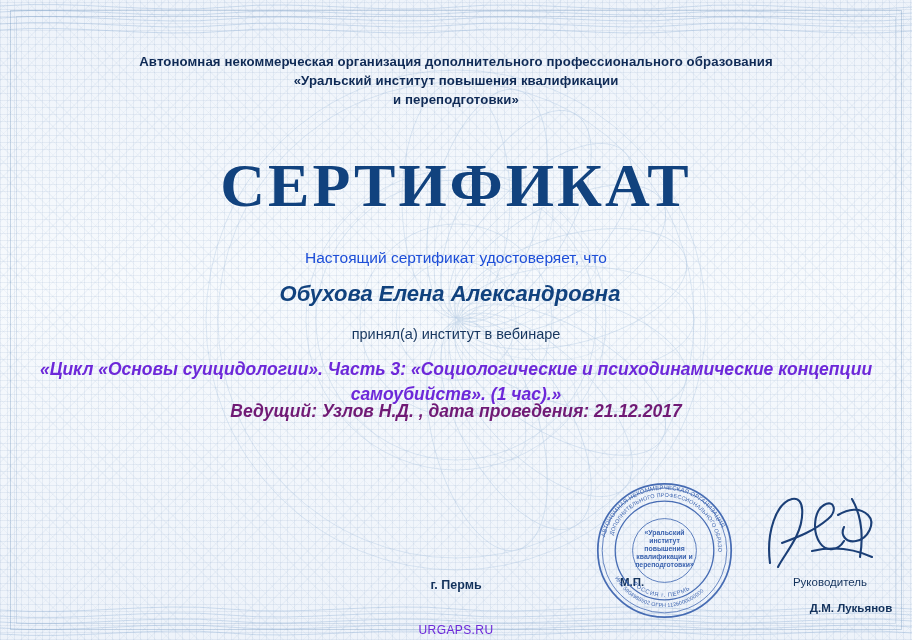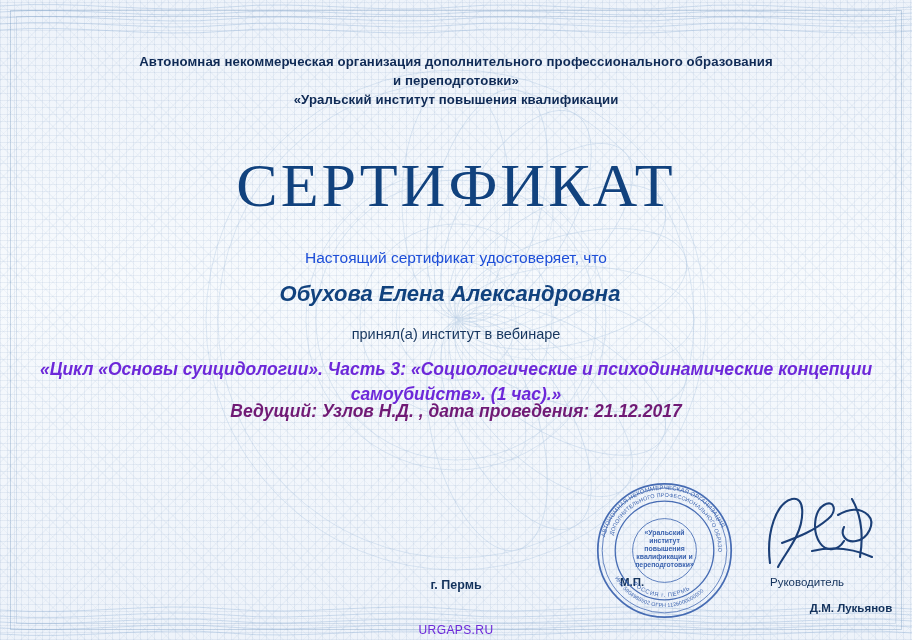--- a/index.html
+++ b/index.html
@@ -83,21 +83,21 @@
     line-height: 1.45;
     letter-spacing: 0.1px;
   }
   .org div { white-space: nowrap; }
   .title {
     position: absolute;
     top: 150px;
     left: 0;
     right: 0;
     color: #11427e;
-    font-weight: normal;
+    font-weight: bold;
     font-size: 62px;
     letter-spacing: 3px;
     font-family: "Liberation Serif", serif;
     text-shadow: 0 1px 0 rgba(255,255,255,0.8);
   }
   .attest {
     position: absolute;
     top: 249px;
     left: 0;
     right: 0;
@@ -170,21 +170,21 @@
     font-weight: bold;
     font-size: 11.5px;
   }
   .sign-role {
     position: absolute;
     top: 576px;
     left: 770px;
     width: 120px;
     color: #13325c;
     font-size: 11.5px;
-    text-align: left;
+    text-align: center;
   }
   .sign-name {
     position: absolute;
     top: 602px;
     left: 770px;
     width: 130px;
     color: #13325c;
     font-weight: bold;
     font-size: 11.5px;
     text-align: center;
@@ -266,22 +266,22 @@
       <path d="M0,30 C76,24 152,38 228,31 C304,24 380,38 456,31 C532,24 608,38 684,31 C760,24 836,38 912,31"></path>
     </g>
   </svg>
 
   <div class="border-frame"></div>
 
   <div class="content">
 
     <div class="org">
       <div>Автономная некоммерческая организация дополнительного профессионального образования</div>
+      <div>«Уральский институт повышения квалификации</div>
       <div>и переподготовки»</div>
-      <div>«Уральский институт повышения квалификации</div>
     </div>
 
     <div class="title">СЕРТИФИКАТ</div>
 
     <div class="attest">Настоящий сертификат удостоверяет, что</div>
 
     <div class="recipient">Обухова Елена Александровна</div>
 
     <div class="participated">принял(а) институт в вебинаре</div>
 

